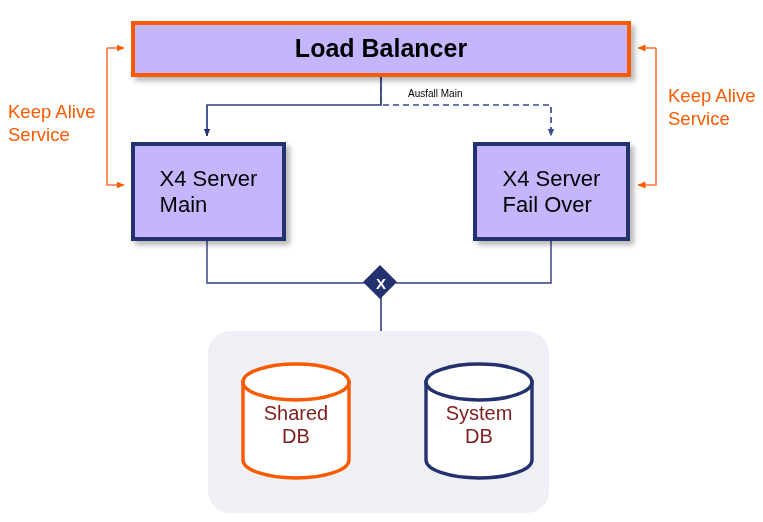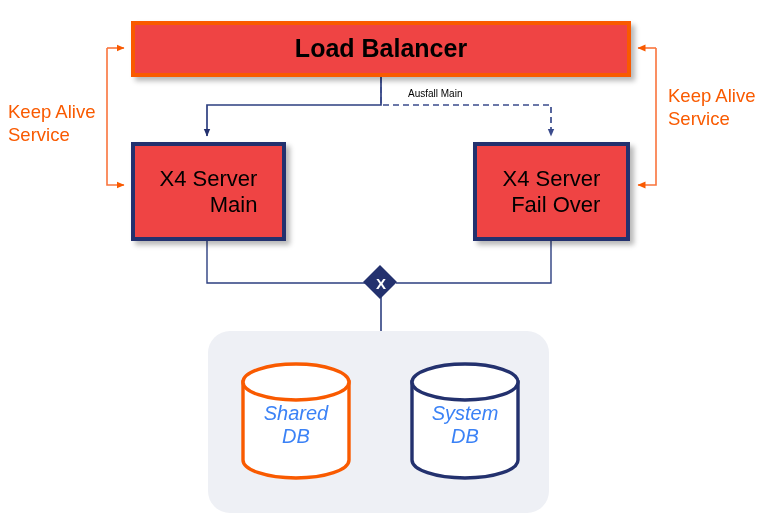--- a/index.html
+++ b/index.html
@@ -21,25 +21,25 @@
     position: absolute;
     left: 0;
     top: 0;
     width: 763px;
     height: 522px;
   }
   
   .node-box {
     position: absolute;
     box-sizing: border-box;
-    background: #ef4444;
+    background: #c4b5fd;
     display: flex;
     align-items: center;
     justify-content: center;
-    text-align: right;
+    text-align: left;
     color: #000000;
     line-height: 1.18;
     z-index: 4;
   }
   .node-box.shadowed {
     box-shadow: 4px 4px 5px rgba(0,0,0,0.28);
   }
   #load-balancer {
     left: 131px;
     top: 21px;
@@ -142,39 +142,38 @@
     border-radius: 22px;
     z-index: 2;
   }
   .db-cylinder {
     position: absolute;
     width: 118px;
     height: 118px;
     z-index: 3;
   }
   #db-shared { left: 237px; top: 362px; }
-  #db-system { left: 406px; top: 362px; }
+  #db-system { left: 420px; top: 362px; }
   .db-cylinder svg { display: block; }
   .db-text {
     position: absolute;
     left: 0;
     top: 0;
     width: 118px;
     height: 118px;
     display: flex;
     align-items: center;
     justify-content: center;
     text-align: center;
     font-size: 20px;
-    color: #3b82f6;
+    color: #7f1d1d;
     line-height: 1.15;
     white-space: pre-line;
     padding-top: 8px;
     box-sizing: border-box;
-    font-style: italic;
   }
 </style>
 </head>
 <body>
 
 <div id="canvas">
 
   <svg id="diagram-svg" viewBox="0 0 763 522" xmlns="http://www.w3.org/2000/svg">
     <defs>
       <marker id="arrow-navy" markerWidth="9" markerHeight="9" refX="7.5" refY="4" orient="auto" markerUnits="userSpaceOnUse">

